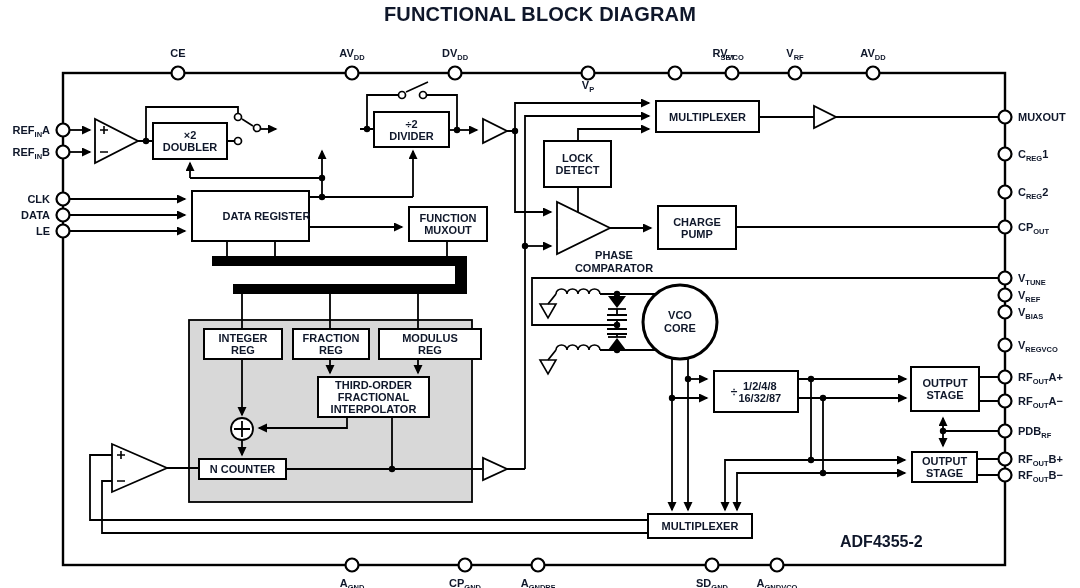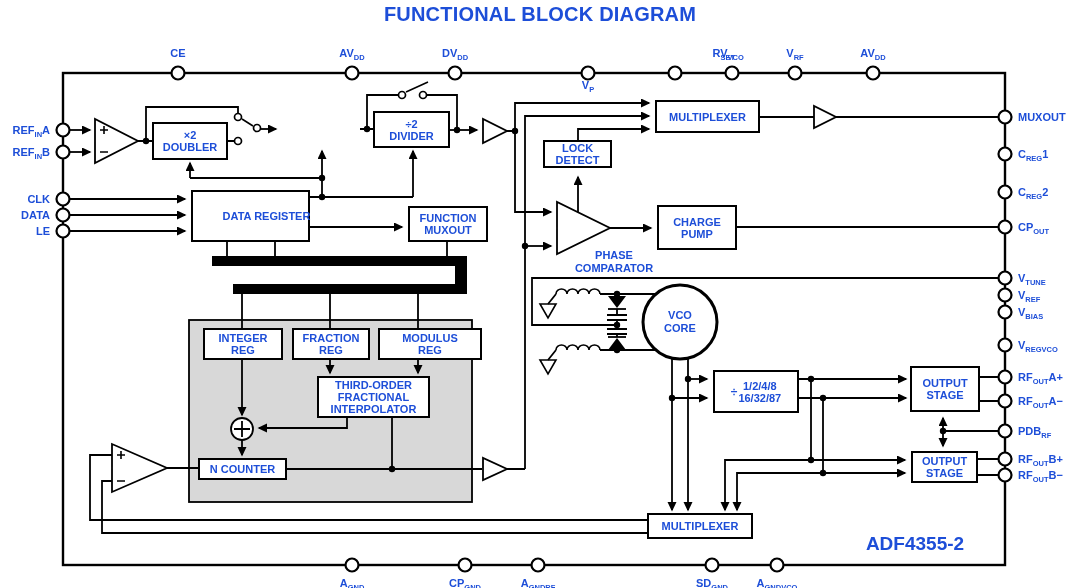--- a/index.html
+++ b/index.html
@@ -1,37 +1,37 @@
 <!DOCTYPE html>
 <html><head>
 <meta charset="utf-8">
 <style>
   html,body{margin:0;padding:0;background:#ffffff}
   .stage{position:relative;width:1080px;height:588px;background:#ffffff;
-         font-family:"Liberation Sans",sans-serif;color:#1d4ed8;overflow:hidden}
+         font-family:"Liberation Sans",sans-serif;color:#0f172a;overflow:hidden}
   .title{position:absolute;left:0;top:3px;width:100%;text-align:center;
          font-size:20px;font-weight:bold;letter-spacing:0.2px}
   svg.wires{position:absolute;left:0;top:0}
   .pw{stroke:#000;stroke-width:1.8;fill:none}
   .aw{stroke:#000;stroke-width:1.8;fill:none}
   .thin{stroke:#000;stroke-width:1.6;fill:none}
   .shape{stroke:#000;stroke-width:1.8;fill:#ffffff}
   .dot{fill:#000;stroke:none}
   .layer{position:absolute;left:0;top:0;width:1080px;height:588px}
   .block{position:absolute;box-sizing:border-box;border:2px solid #000;background:#ffffff;
          display:flex;align-items:center;justify-content:center;text-align:center;
          font-weight:bold;font-size:11px;line-height:12px;white-space:nowrap}
   .block .lines{display:flex;flex-direction:column}
   .block .prefix{margin-right:1px;font-size:12px}
   .pin-label{position:absolute;font-weight:bold;font-size:11px;line-height:16px;
              height:16px;white-space:nowrap}
   .pin-label .sub{font-size:7.5px;position:relative;top:2.5px;letter-spacing:0}
   .anno{position:absolute;font-weight:bold;font-size:11px;line-height:13px;text-align:center}
-  .chip-name{position:absolute;left:840px;top:533px;width:150px;text-align:center;
-             font-weight:bold;font-size:19px}
+  .chip-name{position:absolute;left:840px;top:533px;width:150px;text-align:left;
+             font-weight:bold;font-size:16px}
 </style>
 </head>
 <body>
 
 <div class="stage">
 
   <div class="title">FUNCTIONAL BLOCK DIAGRAM</div>
 
   <svg class="wires" width="1080" height="588" viewBox="0 0 1080 588">
     <defs>
@@ -218,21 +218,21 @@
         <div class="lines">
           <div>DATA REGISTER</div>
         </div>
       </div>
       <div class="block" style="left: 408px; top: 206px; width: 80px; height: 36px;">
         <div class="lines">
           <div>FUNCTION</div>
           <div>MUXOUT</div>
         </div>
       </div>
-      <div class="block" style="left: 543px; top: 140px; width: 69px; height: 28px;">
+      <div class="block" style="left: 543px; top: 140px; width: 69px; height: 48px;">
         <div class="lines">
           <div>LOCK</div>
           <div>DETECT</div>
         </div>
       </div>
       <div class="block" style="left: 655px; top: 100px; width: 105px; height: 33px;">
         <div class="lines">
           <div>MULTIPLEXER</div>
         </div>
       </div>

